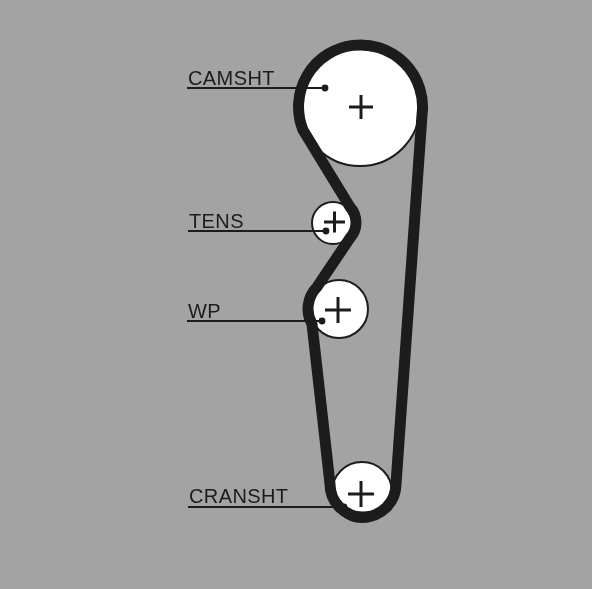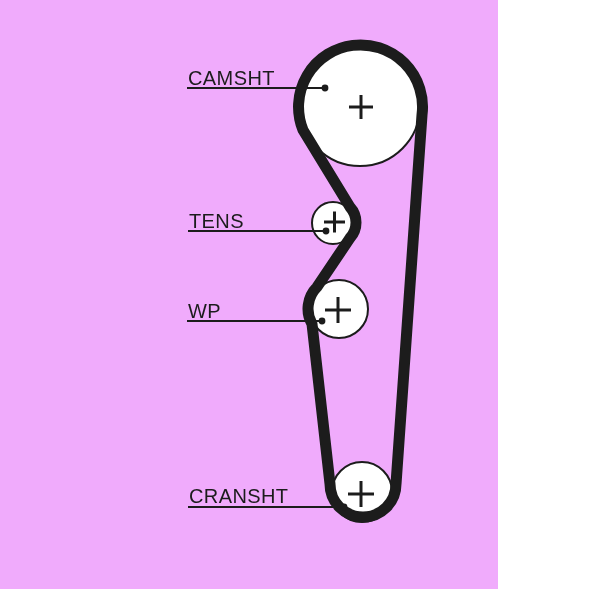--- a/index.html
+++ b/index.html
@@ -2,23 +2,23 @@
 <html><head>
 <meta charset="utf-8">
 <style>
   html, body {
     margin: 0;
     padding: 0;
     background: #ffffff;
   }
   .stage {
     position: relative;
-    width: 498px;
+    width: 592px;
     height: 589px;
-    background: #f0abfc;
+    background: #a3a3a3;
     overflow: hidden;
   }
   svg { display: block; }
   .pulley-circle {
     fill: #ffffff;
     stroke: #1c1c1c;
     stroke-width: 2;
   }
   .belt {
     fill: none;

